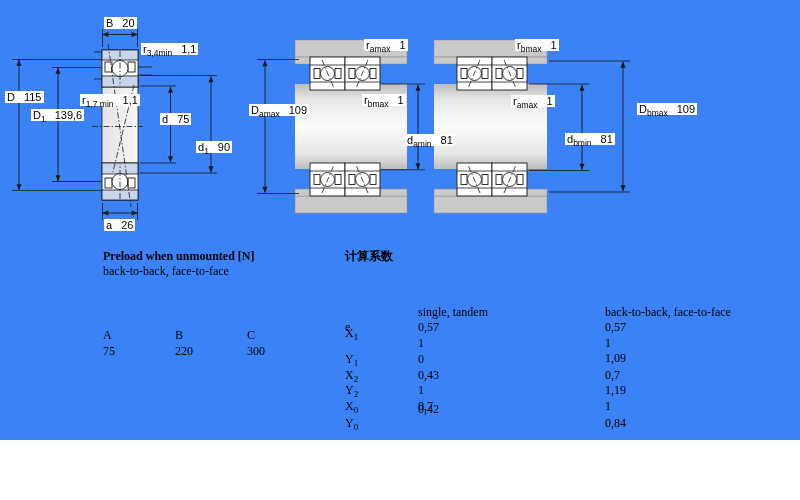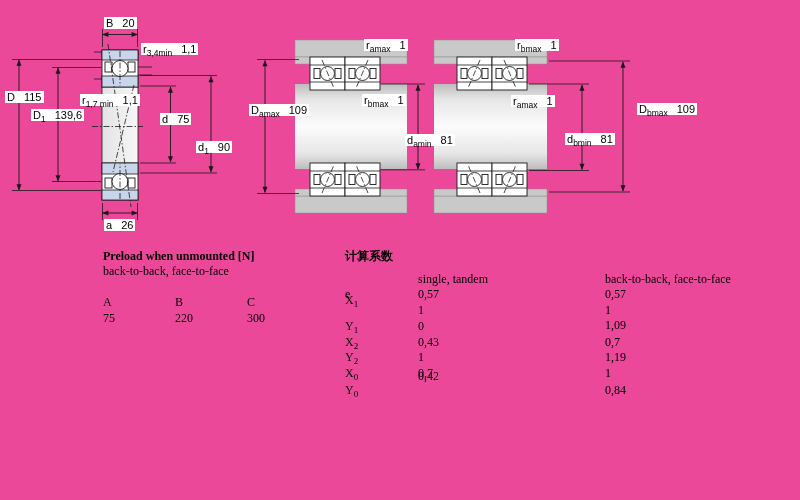--- a/index.html
+++ b/index.html
@@ -1,35 +1,35 @@
 <!DOCTYPE html>
 <html><head>
 <meta charset="utf-8">
 <style>
   html,body{margin:0;padding:0;background:#fff;}
-  #page{position:relative;width:800px;height:500px;background:#ec4899;overflow:hidden;
+  #page{position:relative;width:800px;height:440px;background:#3b82f6;overflow:hidden;
         font-family:"Liberation Sans",sans-serif;color:#000;}
   #linework{position:absolute;left:0;top:0;z-index:1;}
   .wf{fill:#fff;stroke:#1a1a1a;stroke-width:0.9;}
   .bf{stroke:#1a1a1a;stroke-width:0.8;}
   .ln{stroke:#1a1a1a;stroke-width:0.8;}
   .gry{stroke:#8d8d8d;stroke-width:0.5;}
   .dd{stroke:#1a1a1a;stroke-width:0.8;fill:none;stroke-dasharray:6 2 1.5 2;}
   .ext{stroke:#1a1a1a;stroke-width:0.8;fill:none;}
   .dim{stroke:#1a1a1a;stroke-width:0.9;fill:none;
        marker-start:url(#ar);marker-end:url(#ar);}
   .dimlabel{position:absolute;z-index:2;font-size:11px;line-height:12px;white-space:nowrap;
             background:#fff;padding:0 2px;}
   .dimlabel sub{font-size:8.5px;line-height:0;vertical-align:-3px;}
   .dimlabel .val{margin-left:9px;}
   .tbl{position:absolute;z-index:2;font-family:"Liberation Serif",serif;font-size:12px;
        line-height:14px;white-space:nowrap;}
   .t-title{position:absolute;left:0;top:0;font-weight:bold;}
   .t-sub{position:absolute;left:0;top:15px;}
-  .cell{position:absolute;}
+  .cell{position:absolute;margin-top:33px;}
   .cell sub{font-size:9px;line-height:0;vertical-align:-3px;}
 </style>
 </head>
 <body>
 
 <div id="page">
 
 <svg id="linework" width="800" height="500" viewBox="0 0 800 500">
   <defs>
     <marker id="ar" viewBox="0 0 10 10" refX="9.3" refY="5" markerWidth="8" markerHeight="7" orient="auto-start-reverse">

